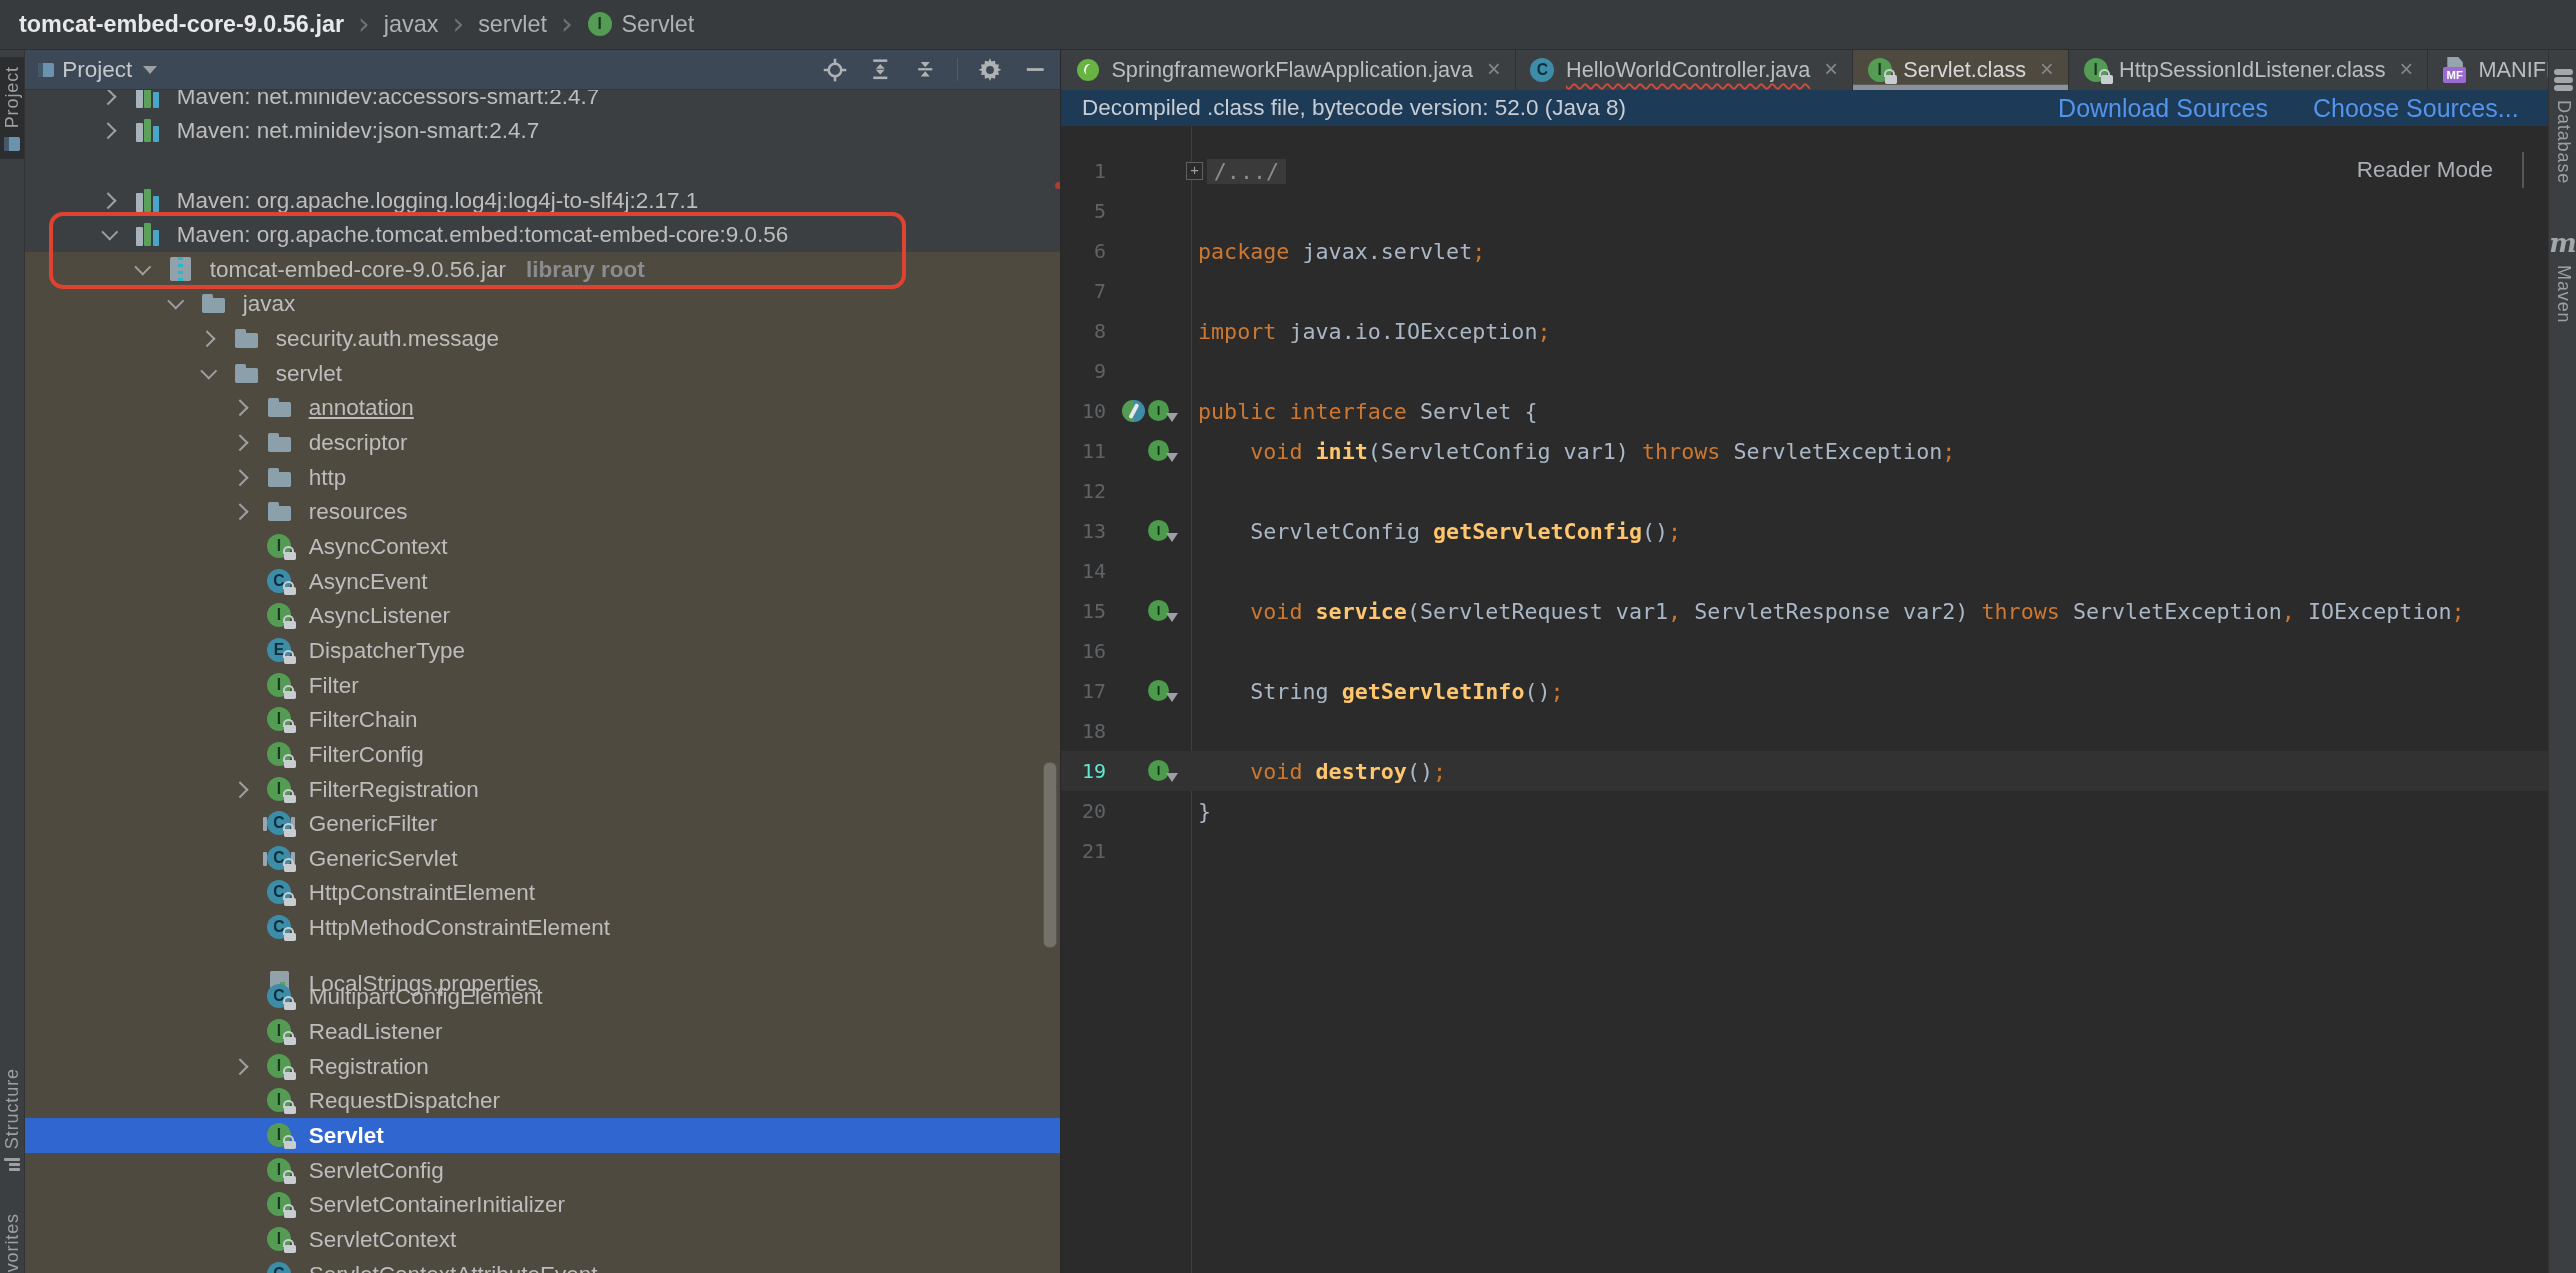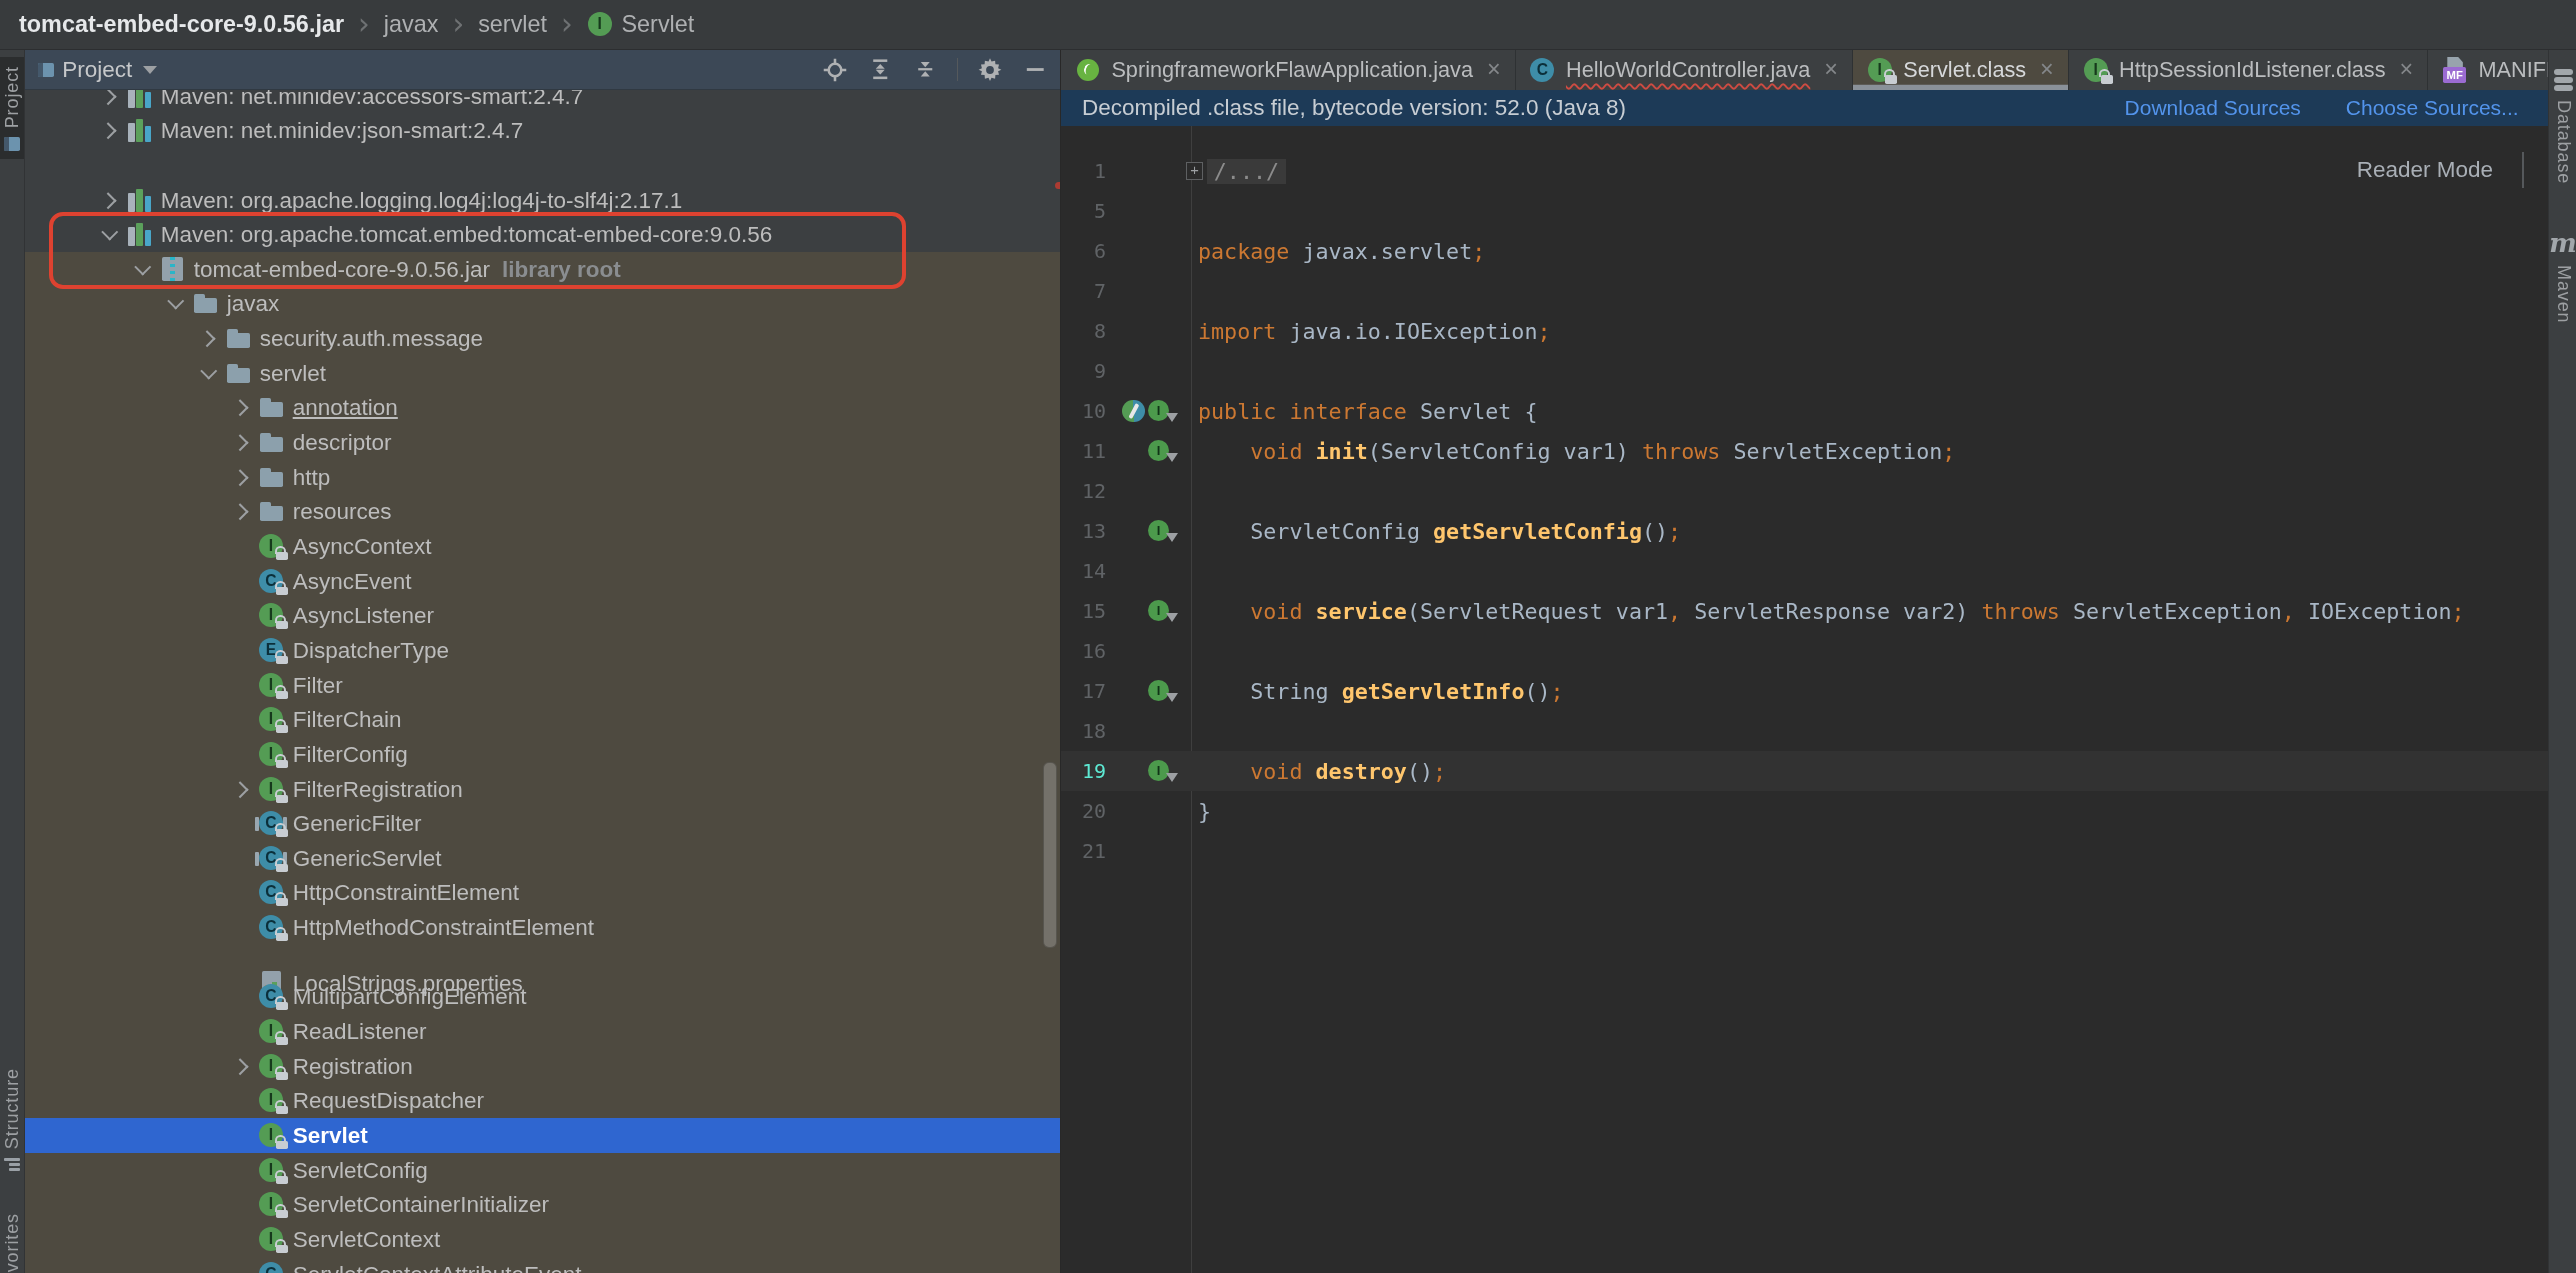--- a/index.html
+++ b/index.html
@@ -43,21 +43,21 @@
   #project-panel{position:absolute;left:24px;top:50px;width:1036px;height:1223px;background:#3C3F41;overflow:hidden;}
   #olive-zone{position:absolute;left:0;top:202px;right:0;bottom:0;background:#4E4A40;}
   #pp-header{position:absolute;left:0;top:0;right:0;height:40px;background:#3C4856;border-bottom:0.9px solid #303942;
       display:flex;align-items:center;padding:0 12px 0 14px;box-sizing:border-box;z-index:10;}
   #pp-title{color:#C6C8CA;font-size:22.5px;margin:0 5.2px 0 8.7px;}
   .caret-down{width:0;height:0;border-left:7px solid transparent;border-right:7px solid transparent;border-top:8.7px solid #9DA0A3;margin-left:5.2px;}
   #pp-toolbar{margin-left:auto;display:flex;align-items:center;gap:19px;}
   .tb-icon{width:26px;height:26px;display:flex;align-items:center;justify-content:center;}
   .tb-sep{width:0.9px;height:22.5px;background:#55595C;}
   #tree{position:absolute;left:0;top:0;right:0;bottom:0;}
-  .trow{position:absolute;left:0;right:0;height:35px;display:flex;align-items:center;color:#BDBDBD;font-size:22.5px;box-sizing:border-box;}
+  .trow{position:absolute;left:0;right:0;height:35px;display:flex;align-items:center;color:#BDBDBD;font-size:22.5px;box-sizing:border-box;gap:8px;}
   .trow.selected{background:#2F66D0;color:#FFFFFF;font-weight:bold;}
   .trow .lbl{margin-left:8.7px;white-space:nowrap;}
   .trow .sfx{margin-left:12px;color:#8A8D90;font-weight:bold;}
   .chevslot{flex:0 0 33px;display:flex;align-items:center;justify-content:center;}
   .chev{width:9.5px;height:9.5px;border-right:2.6px solid #9DA0A3;border-bottom:2.6px solid #9DA0A3;display:inline-block;}
   .chev.collapsed{transform:rotate(-45deg);margin-left:-3.5px;}
   .chev.expanded{transform:rotate(45deg);margin-top:-5.2px;}
   #pp-scrollthumb{position:absolute;right:3.5px;top:712px;width:12px;height:184px;border-radius:6px;
       background:rgba(255,255,255,0.22);border:0.9px solid rgba(0,0,0,0.25);z-index:12;}
 
@@ -101,21 +101,21 @@
   #tabbar{position:absolute;left:0;top:0;right:0;height:40px;background:#3C3F41;display:flex;align-items:stretch;}
   .tab{display:flex;align-items:center;padding:0 14px;gap:10.4px;border-right:0.9px solid #2E3133;color:#BBBDBF;font-size:21.7px;white-space:nowrap;}
   .tab.active{background:#4E4A40;box-shadow:inset 0 -5.2px 0 0 #8A9199;color:#D6D8DA;}
   .tab .tlbl.err{text-decoration:underline wavy #CF4B42 2.2px;text-underline-offset:6px;}
   .tab .close{color:#84878A;font-size:23.4px;line-height:1;margin-left:3.5px;}
 
   #banner{position:absolute;left:0;top:40px;right:0;height:36px;background:#1D3A57;display:flex;align-items:center;
       padding:0 29.4px 0 21px;box-sizing:border-box;gap:8px;}
   #banner-msg{color:#C7CDD3;font-size:22.5px;}
   #banner-actions{margin-left:auto;display:flex;gap:45px;}
-  .banner-link{color:#5394EC;font-size:21px;}
+  .banner-link{color:#5394EC;font-size:25px;}
 
   #reader-mode{position:absolute;top:107px;right:55px;color:#A9AFB6;font-size:22.5px;z-index:5;}
   #rm-sep{position:absolute;top:102px;right:24px;width:1.7px;height:36px;background:#55585B;}
 
   #gutter-sep{position:absolute;left:130px;top:76px;bottom:0;width:0.9px;background:#3F3F3F;}
   #code{position:absolute;left:0;top:101px;right:0;}
   .cline{position:relative;display:flex;align-items:center;height:40px;font-family:"DejaVu Sans Mono",monospace;}
   .cline.current{background:#323232;}
   .ln{flex:0 0 45px;text-align:right;font-size:20px;color:#606366;}
   .cline.current .ln{color:#5eead4;}

